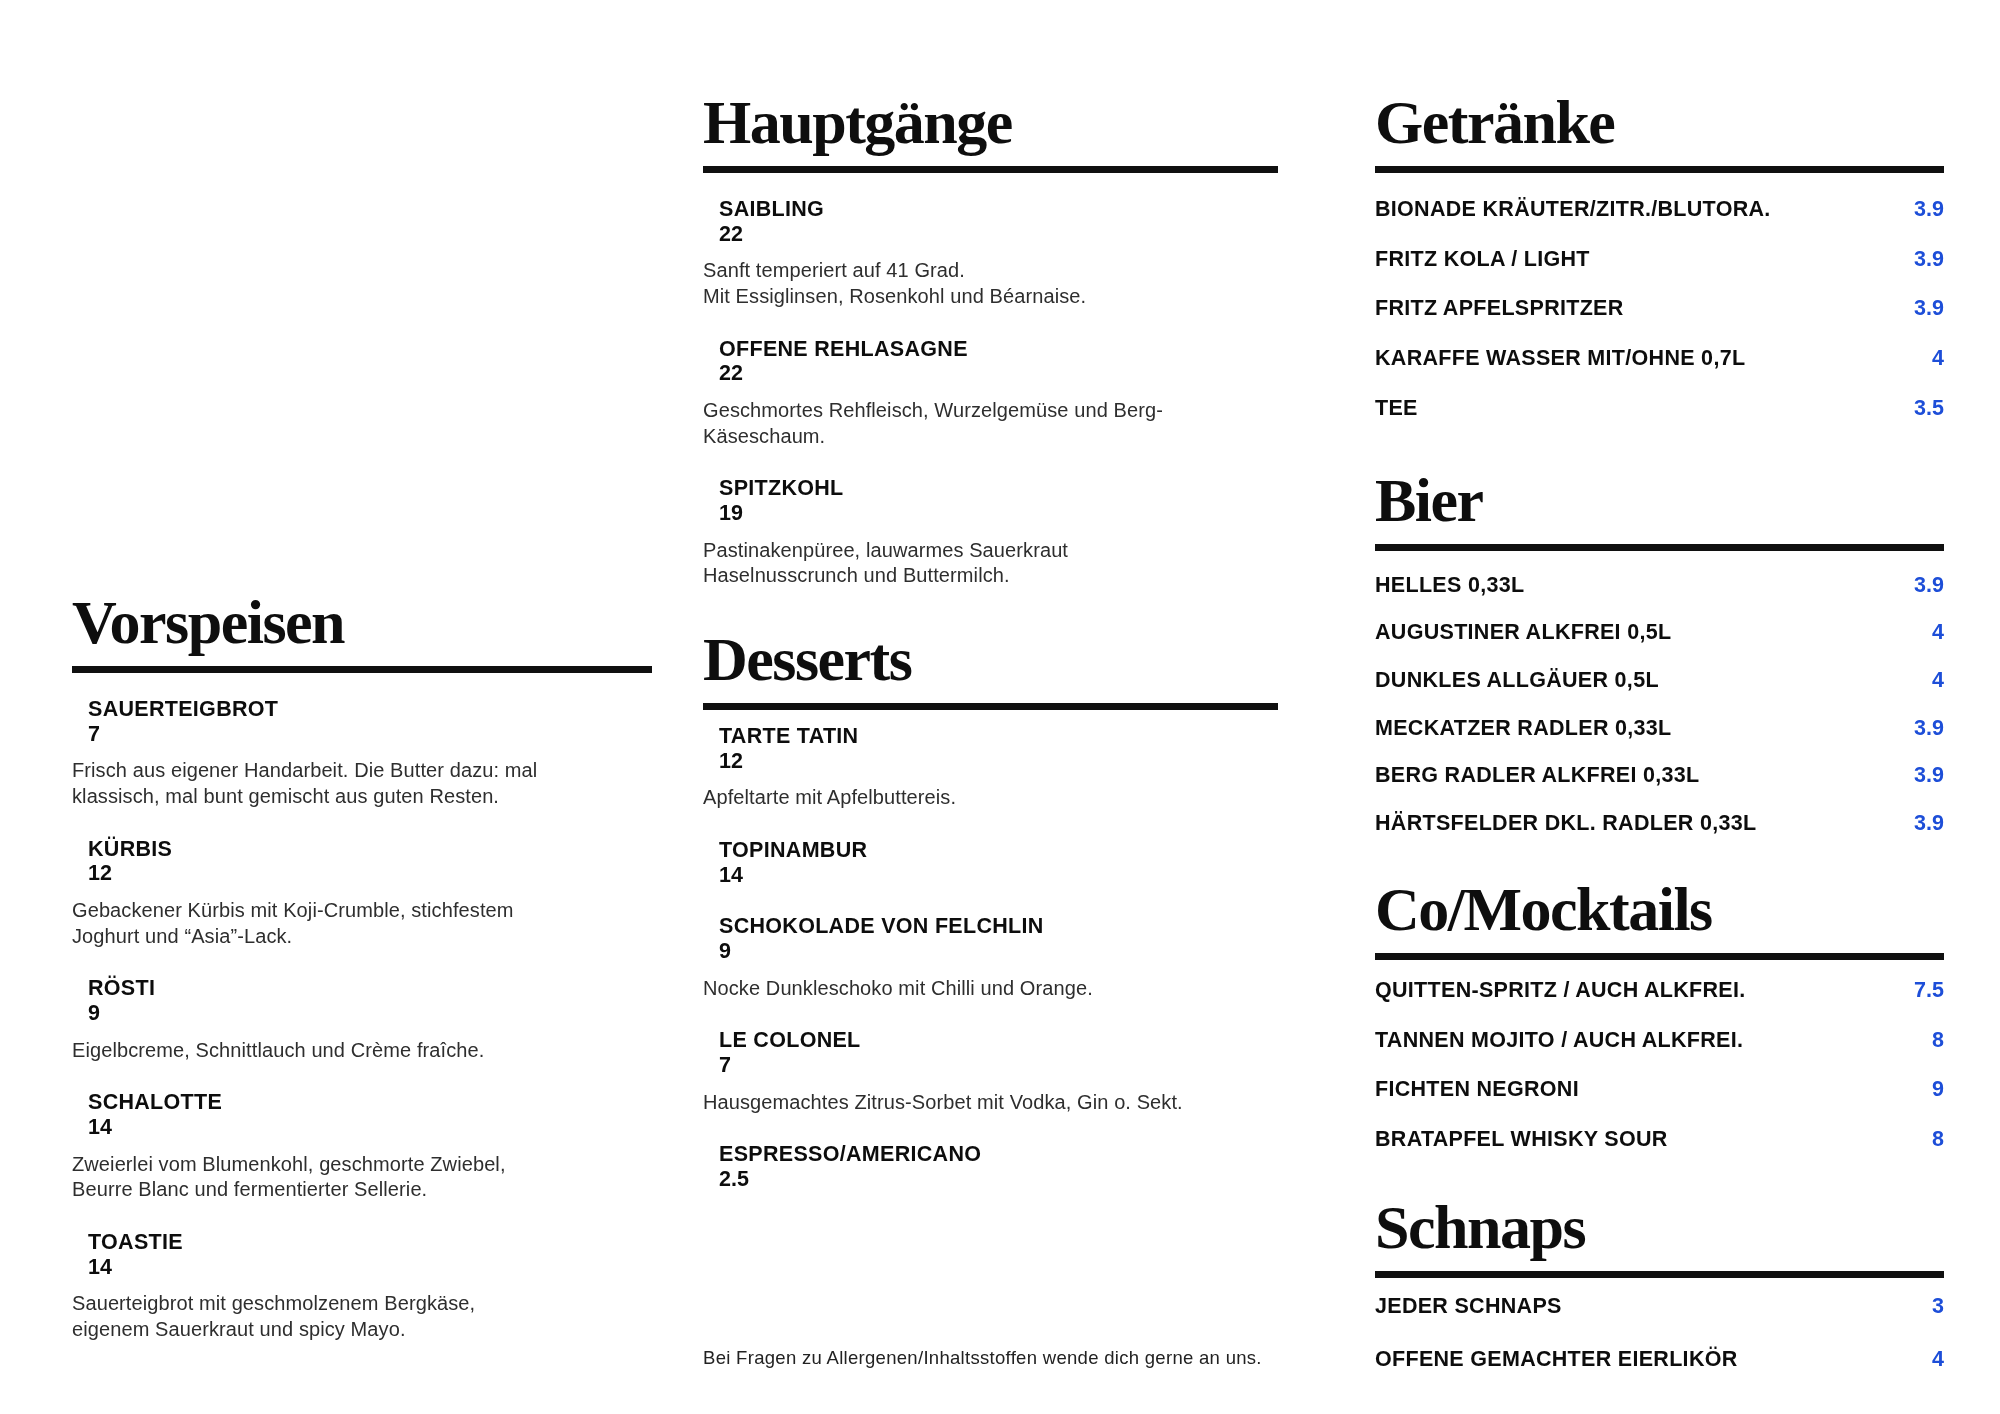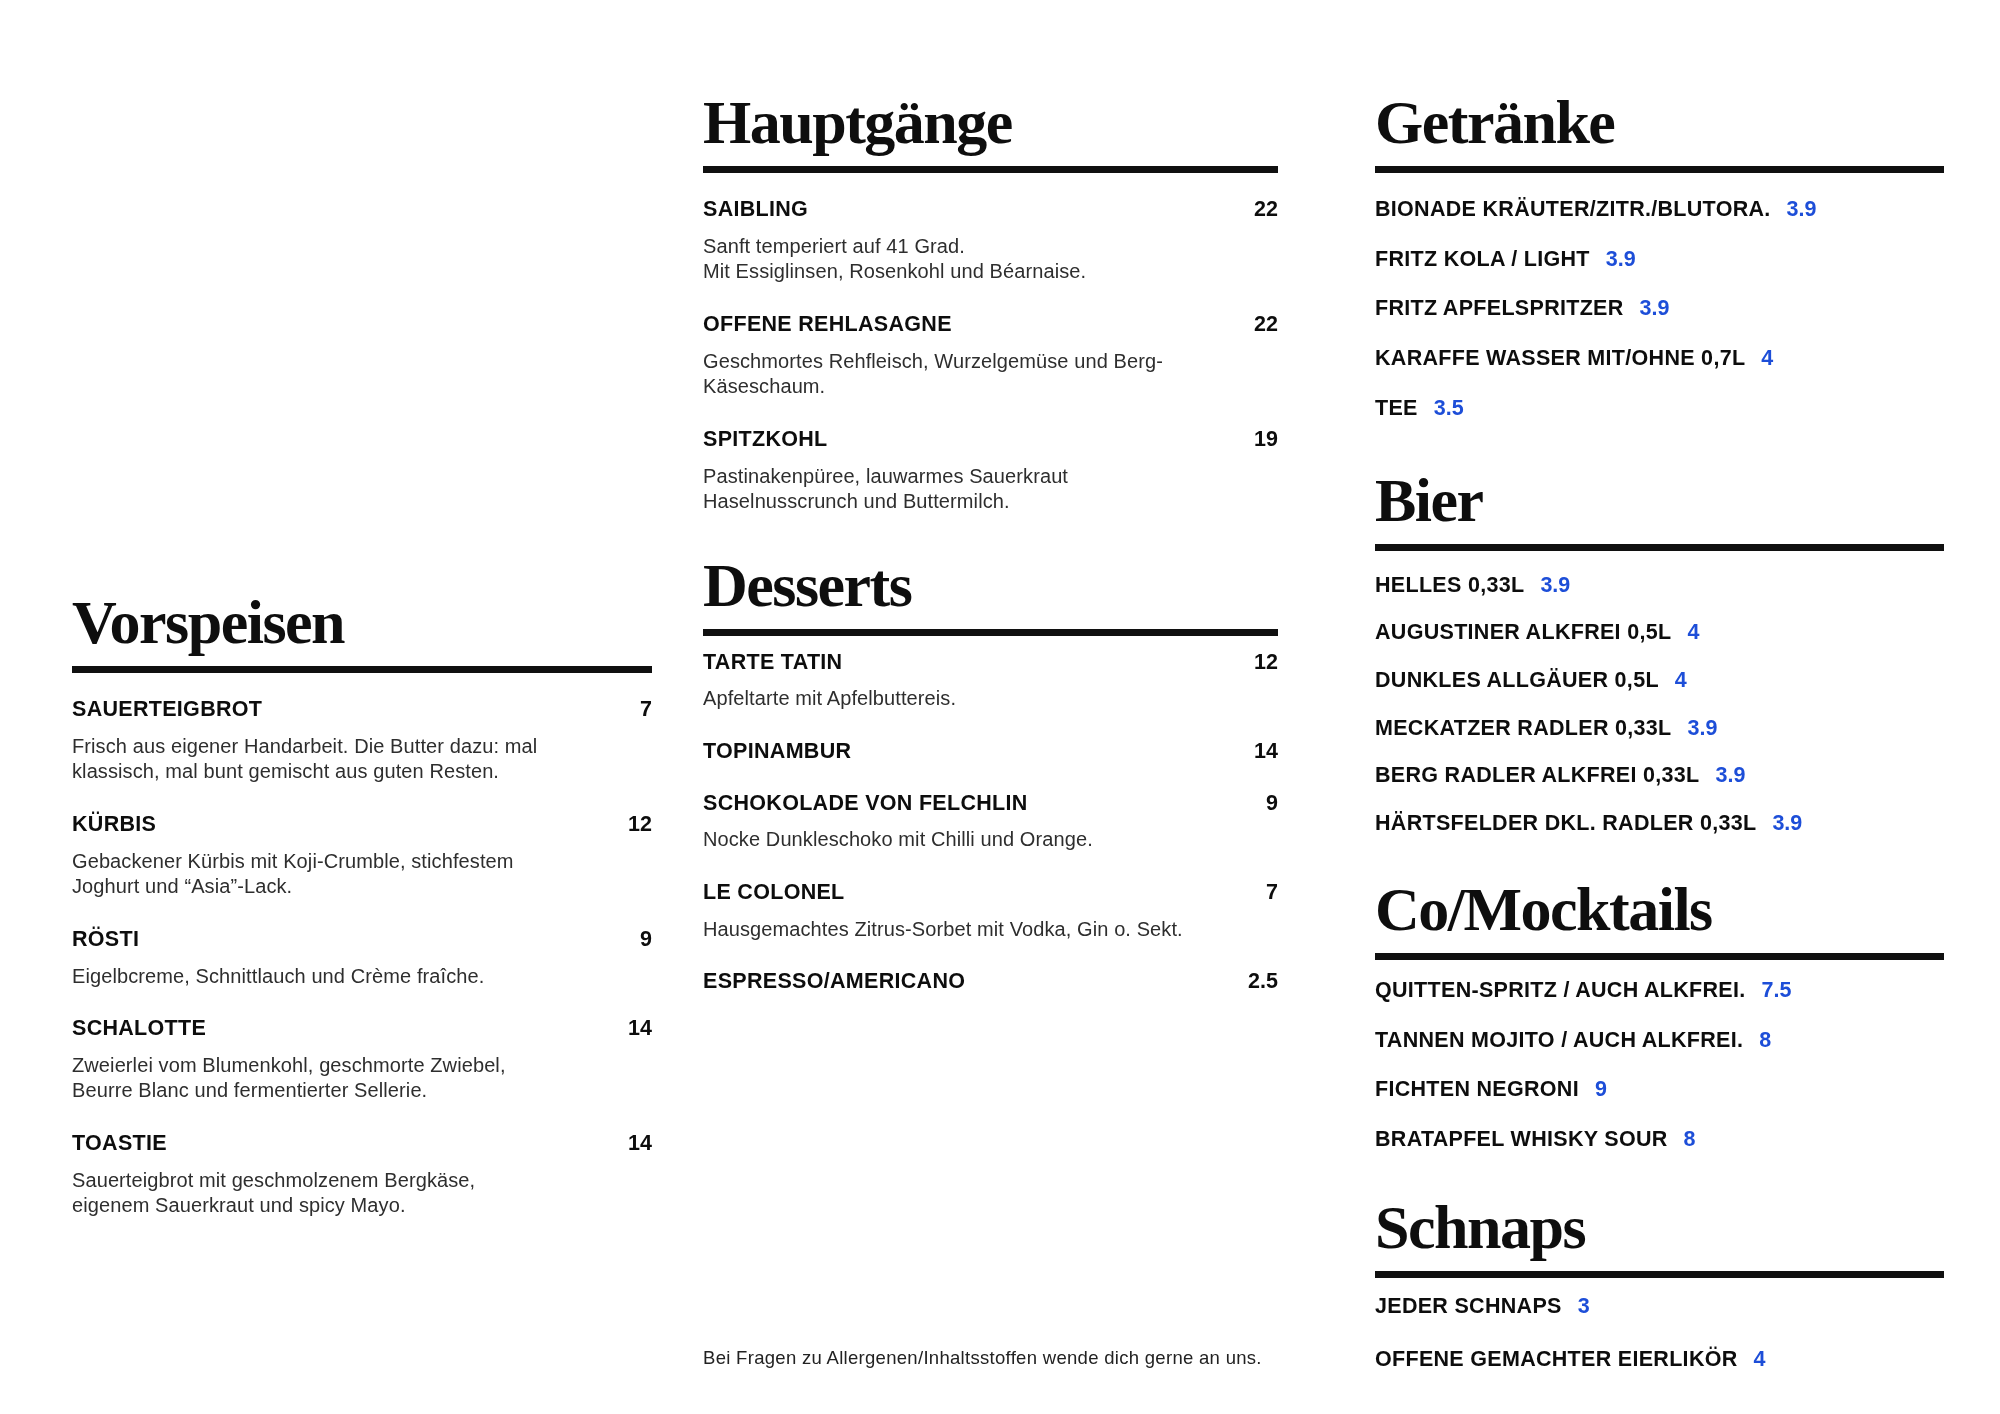--- a/index.html
+++ b/index.html
@@ -39,20 +39,21 @@
 
   
   .food-list { margin-top: 24px; }
   .food-list.tight { margin-top: 14px; }
   .food-item { margin-bottom: 27px; }
   .food-item:last-child { margin-bottom: 0; }
   .item-head {
     display: flex;
     justify-content: space-between;
     align-items: baseline;
+    flex-direction: column;
   }
   .item-name {
     font-weight: 700;
     font-size: 21.5px;
     line-height: 1.15;
     letter-spacing: 0.3px;
     color: #0d0d0d;
   }
   .item-price {
     font-weight: 700;
@@ -69,20 +70,21 @@
     line-height: 1.28;
     letter-spacing: 0.1px;
     color: #2e2e2e;
     white-space: pre-line;
   }
 
   
   .drink-list { margin-top: 24px; }
   .drink-row {
     display: flex;
+    justify-content: space-between;
     align-items: baseline;
     margin-bottom: 25px;
   }
   .drink-list.beer .drink-row { margin-bottom: 23px; }
   .drink-row:last-child { margin-bottom: 0; }
   .drink-name {
     font-weight: 700;
     font-size: 21.5px;
     line-height: 1.15;
     letter-spacing: 0.3px;

